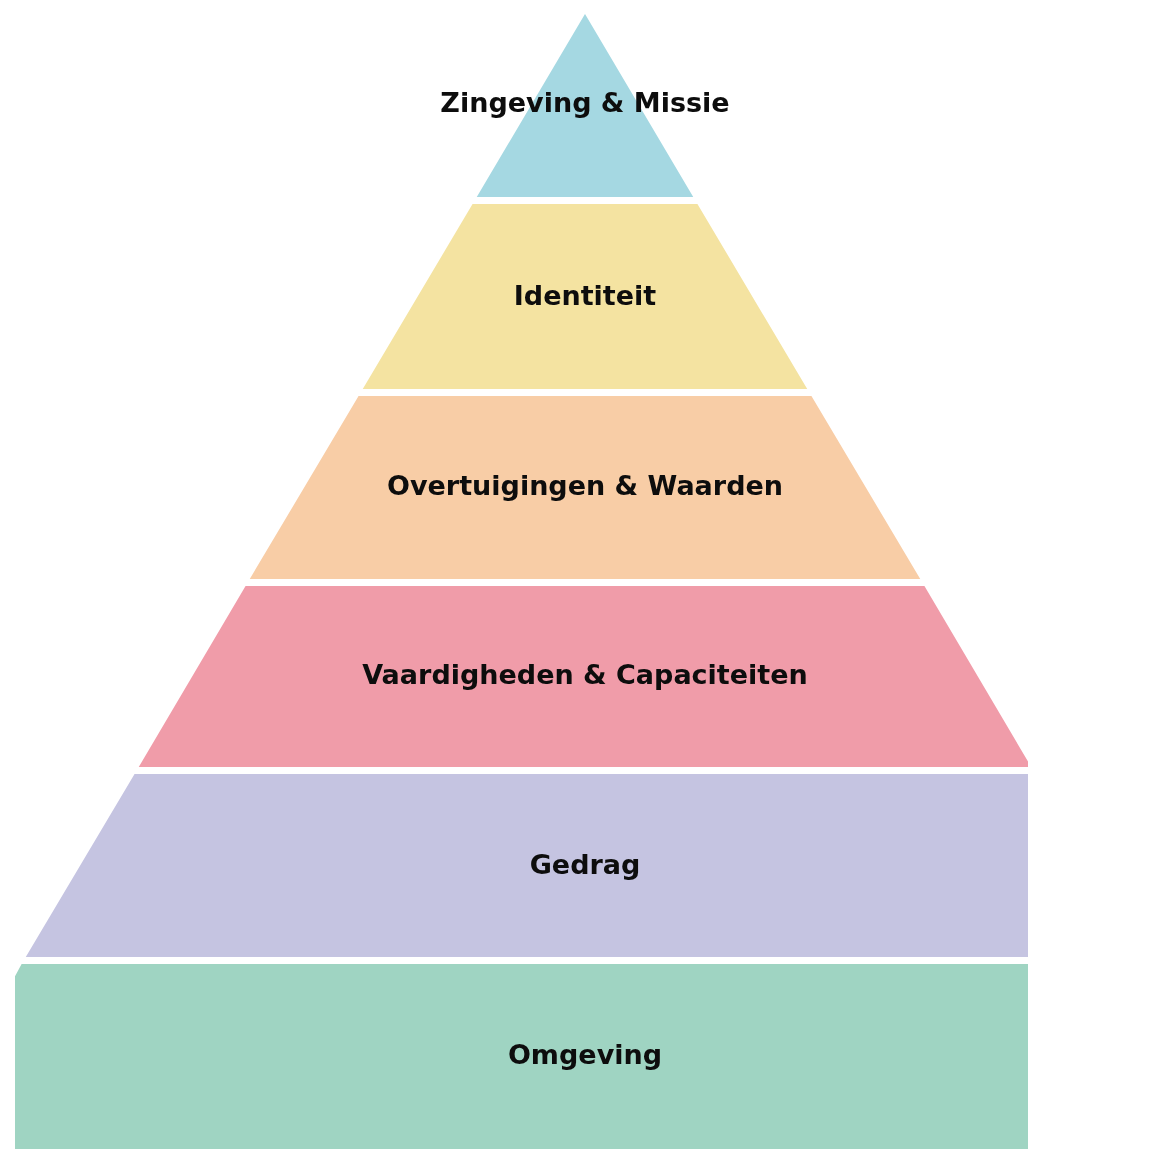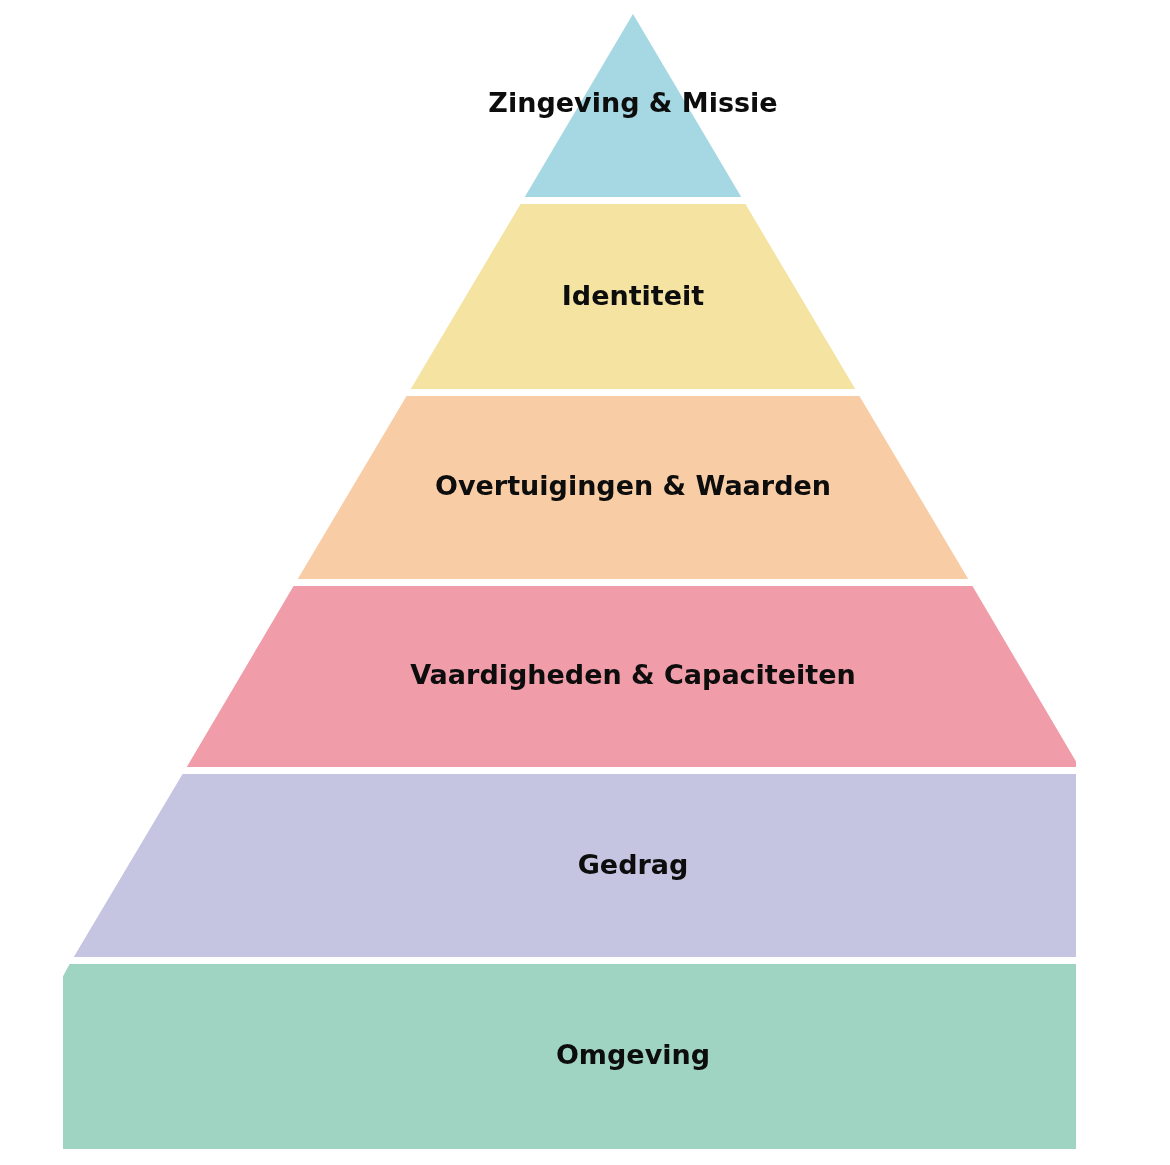--- a/index.html
+++ b/index.html
@@ -6,21 +6,20 @@
     margin: 0;
     padding: 0;
     background: #ffffff;
   }
   .canvas {
     position: relative;
     width: 1028px;
     height: 1165px;
     background: #ffffff;
     overflow: hidden;
-    margin-left: 48px;
   }
   svg {
     display: block;
   }
   .level-shape {
     stroke: #ffffff;
     stroke-width: 2;
   }
   .level-label {
     font-family: "DejaVu Sans", "Liberation Sans", sans-serif;

